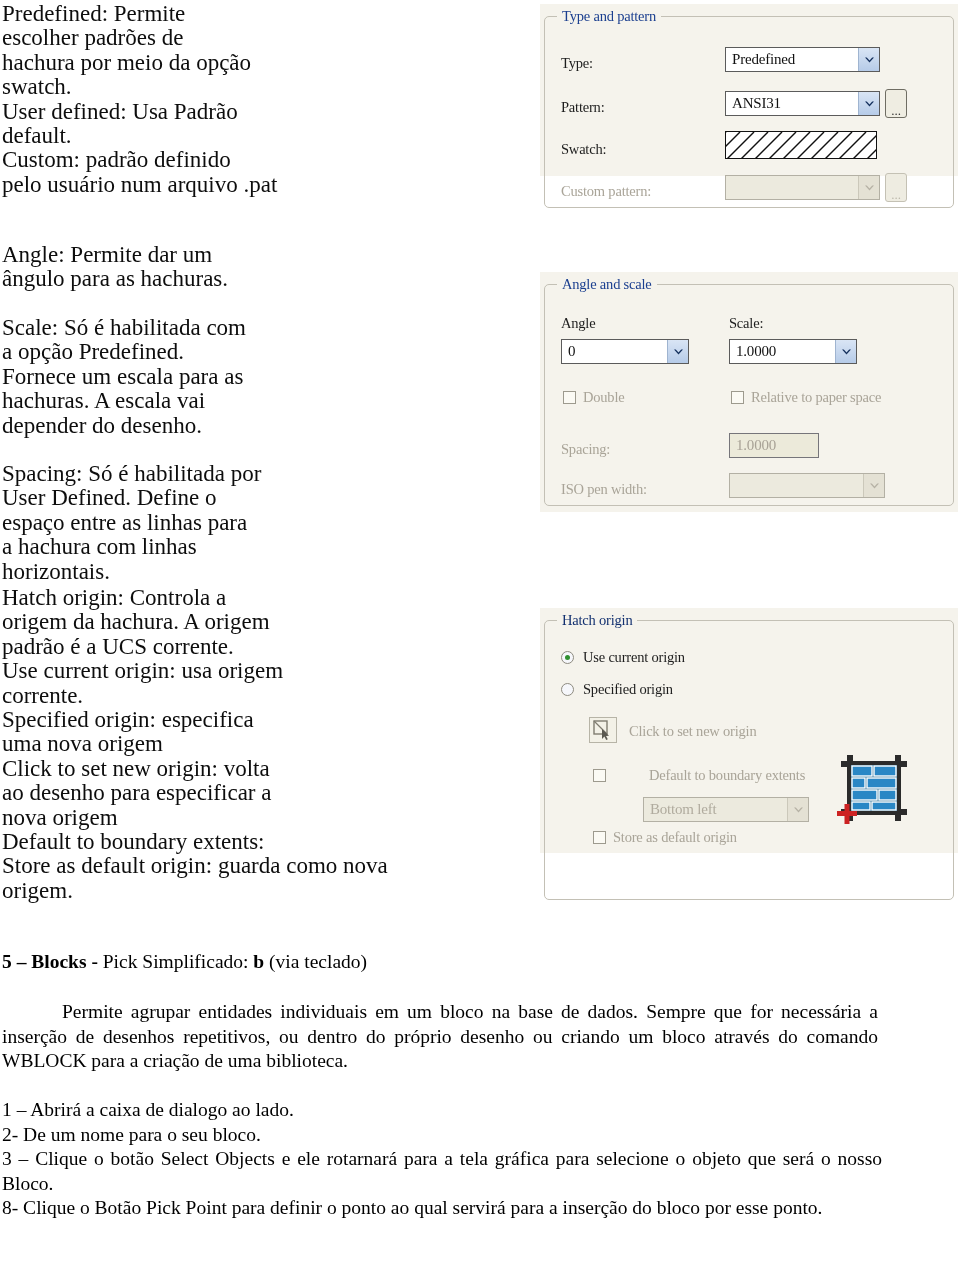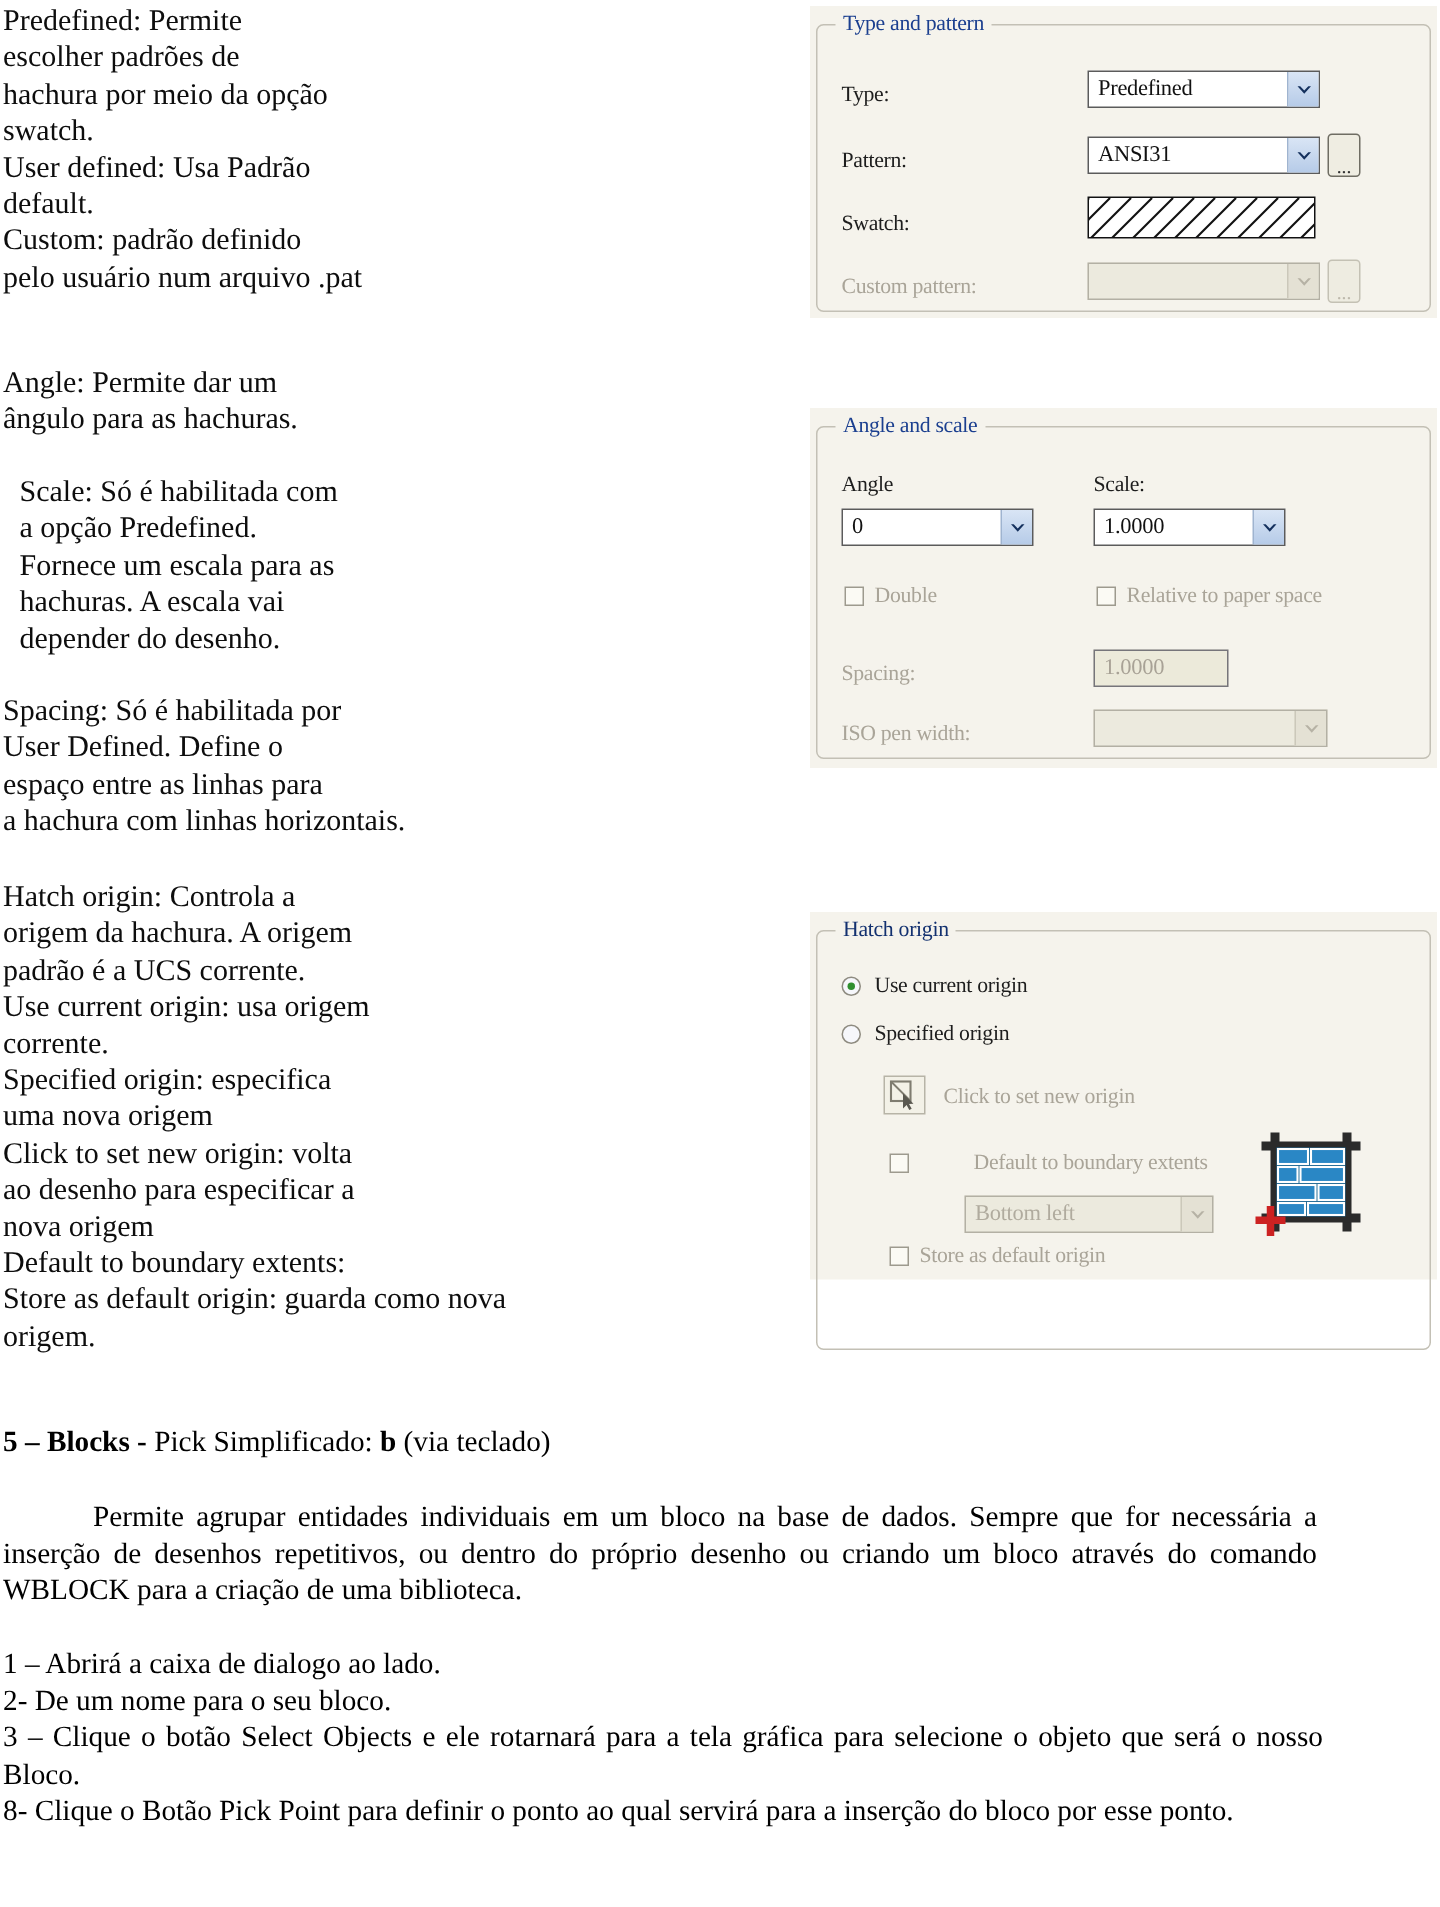--- a/index.html
+++ b/index.html
@@ -12,30 +12,30 @@
     height: 1271px;
     position: relative;
     font-family: "Liberation Serif", "DejaVu Serif", serif;
     color: #000000;
     overflow: hidden;
   }
 
   
   .doc-text {
     position: absolute;
-    font-size: 20px;
+    font-size: 23px;
     line-height: 24.4px;
     color: #0d0d0d;
     white-space: pre-line;
   }
 
   
   #block-predefined { left: 2px;  top: 2px;   width: 300px; }
   #block-angle      { left: 2px;  top: 243px; width: 300px; }
-  #block-scale      { left: 13px;  top: 316px; width: 300px; }
+  #block-scale      { left: 2px;  top: 316px; width: 300px; }
   #block-spacing    { left: 2px;  top: 462px; width: 300px; }
   #block-origin     { left: 2px;  top: 586px; width: 400px; }
 
   
   #blocks-heading {
     position: absolute;
     left: 2px;
     top: 950px;
     width: 900px;
     font-size: 19.5px;
@@ -243,21 +243,21 @@
 corrente.
 Specified origin: especifica
 uma nova origem
 Click to set new origin: volta
 ao desenho para especificar a
 nova origem
 Default to boundary extents:
 Store as default origin: guarda como nova
 origem.</div>
 
-<div class="cad-shot" style="left:540px; top:4px; width:418px; height:208px;">
+<div class="cad-shot" style="left:540px; top:4px; width:418px; height:172px;">
   <div class="grp" style="left:4px; top:12px; width:410px; height:192px;">
     <span class="grp-title">Type and pattern</span>
 
     <span class="lbl" style="left:16px; top:38px;">Type:</span>
 
     <div class="combo" style="left:180px; top:30px; width:155px; height:25px;">
       <span class="val">Predefined</span>
       <span class="arrow">
         <svg width="11" height="8" viewBox="0 0 11 8">
             <path d="M1 1.5 L5.5 6.5 L10 1.5 L8.2 1.5 L5.5 4.4 L2.8 1.5 Z" fill="#15315e"></path>

